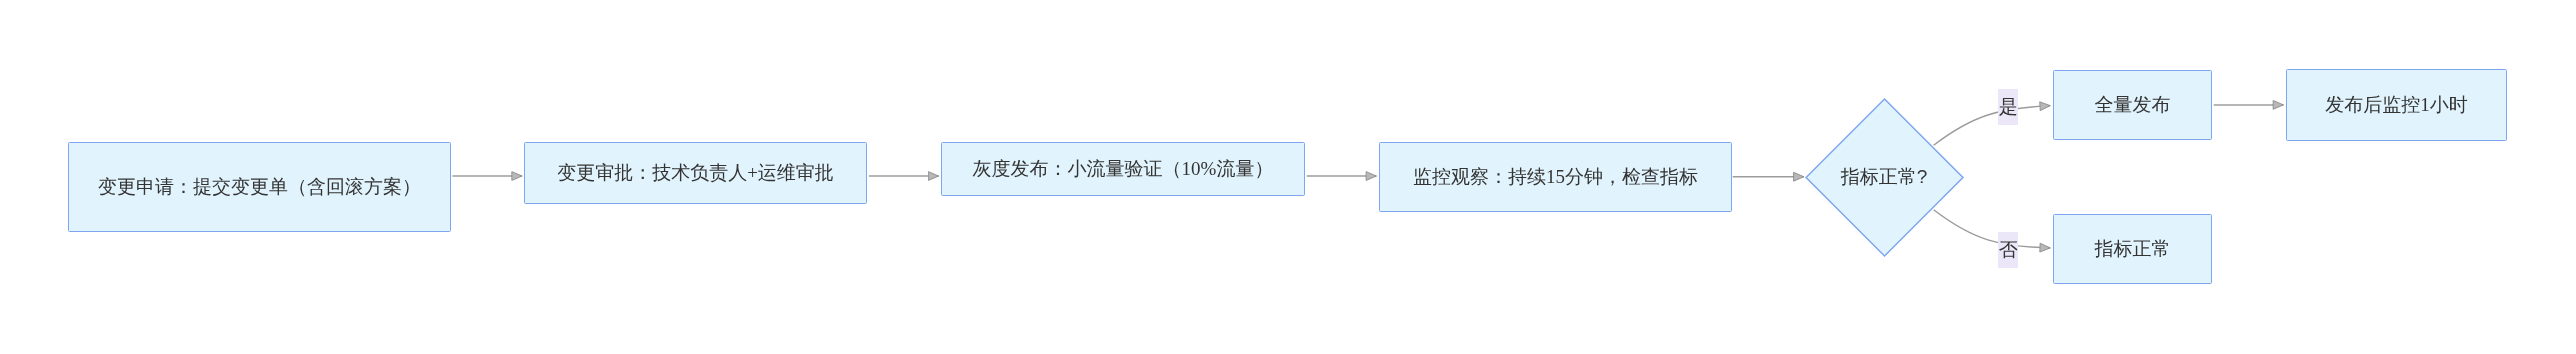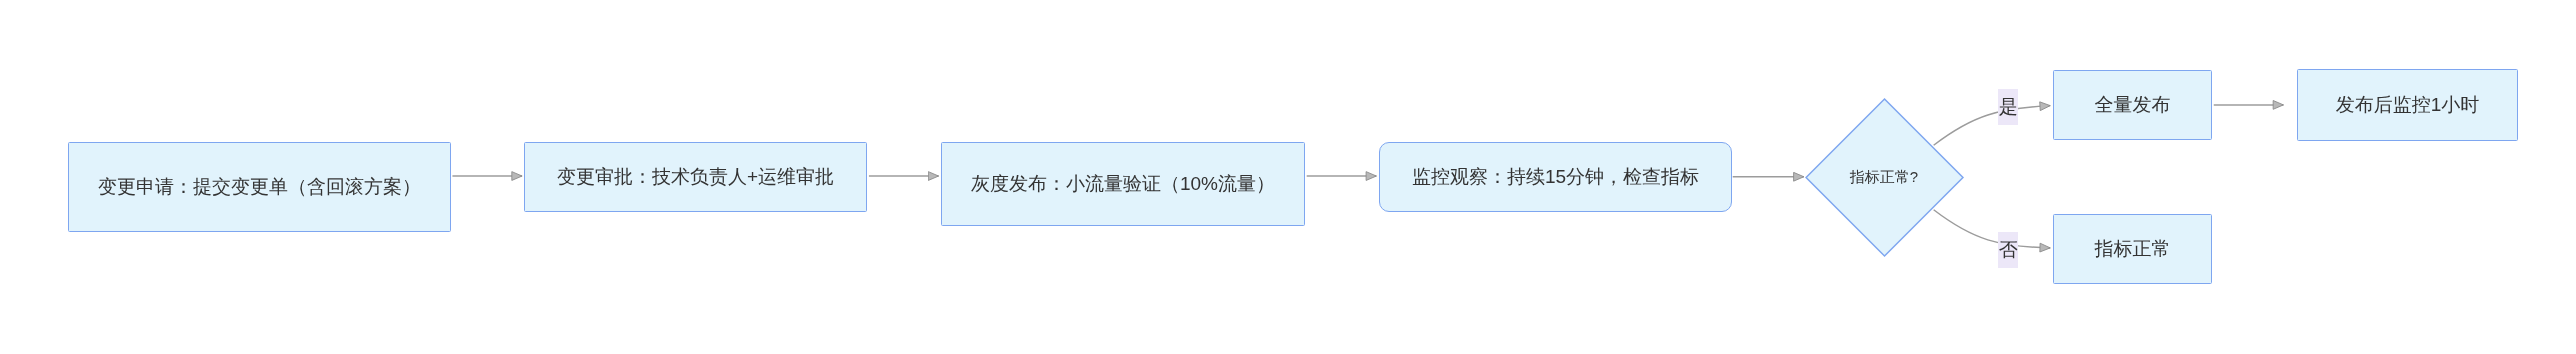--- a/index.html
+++ b/index.html
@@ -39,28 +39,29 @@
     align-items: center;
     justify-content: center;
     background: var(--node-fill, #e1f3fc);
     border: 1.5px solid var(--node-border, #7ea6f0);
     border-radius: 1.5px;
     color: var(--text-color, #333333);
     font-size: 19px;
     line-height: 1.3;
     text-align: center;
     white-space: nowrap;
+    font-family: Liberation Serif, serif;
   }
   .decision-text {
     position: absolute;
     display: flex;
     align-items: center;
     justify-content: center;
     color: var(--text-color, #333333);
-    font-size: 15px;
+    font-size: 19px;
     text-align: center;
     white-space: nowrap;
   }
   .edge-label {
     position: absolute;
     display: flex;
     align-items: center;
     justify-content: center;
     background: var(--label-bg, #ece7f8);
     color: var(--text-color, #333333);
@@ -99,33 +100,33 @@
     <line class="edge" x1="1782" y1="240" x2="1877" y2="240" marker-end="url(#arrow)"></line>
     <line class="edge" x1="2363" y1="241" x2="2460" y2="241" marker-end="url(#arrow)"></line>
     <line class="edge" x1="3019" y1="143" x2="3114" y2="143" marker-end="url(#arrow)"></line>
 
     <path class="edge" d="M 2637 198 C 2692 156, 2726 148, 2796 144" marker-end="url(#arrow)"></path>
     <path class="edge" d="M 2637 286 C 2692 328, 2726 336, 2796 338" marker-end="url(#arrow)"></path>
   </svg>
 
   <div class="node" style="left:68px;  top:142px; width:383px; height:90px;">变更申请：提交变更单（含回滚方案）</div>
 
-  <div class="node" style="left:524px; top:142px; width:343px; height:70px;">变更审批：技术负责人+运维审批</div>
+  <div class="node" style="left:524px; top:142px; width:343px; height:62px;">变更审批：技术负责人+运维审批</div>
 
-  <div class="node" style="left:941px; top:142px; width:364px; height:84px;">灰度发布：小流量验证（10%流量）</div>
+  <div class="node" style="left:941px; top:142px; width:364px; height:54px;">灰度发布：小流量验证（10%流量）</div>
 
-  <div class="node" style="left:1379px; top:142px; width:353px; height:70px;border-radius:10px;">监控观察：持续15分钟，检查指标</div>
+  <div class="node" style="left:1379px; top:142px; width:353px; height:70px;">监控观察：持续15分钟，检查指标</div>
 
   <div class="decision-text" style="left:1813px; top:157px; width:142px; height:40px;">指标正常?</div>
 
   <div class="edge-label" style="left:1998px; top:89px;">是</div>
 
   <div class="edge-label" style="left:1998px; top:232px;">否</div>
 
   <div class="node" style="left:2053px; top:70px; width:159px; height:70px;">全量发布</div>
 
-  <div class="node" style="left:2286px; top:69px; width:221px; height:72px;margin-left:11px;">发布后监控1小时</div>
+  <div class="node" style="left:2286px; top:69px; width:221px; height:72px;">发布后监控1小时</div>
 
   <div class="node" style="left:2053px; top:214px; width:159px; height:70px;">指标正常</div>
 
 
 </div>
 
 
 </body></html>

